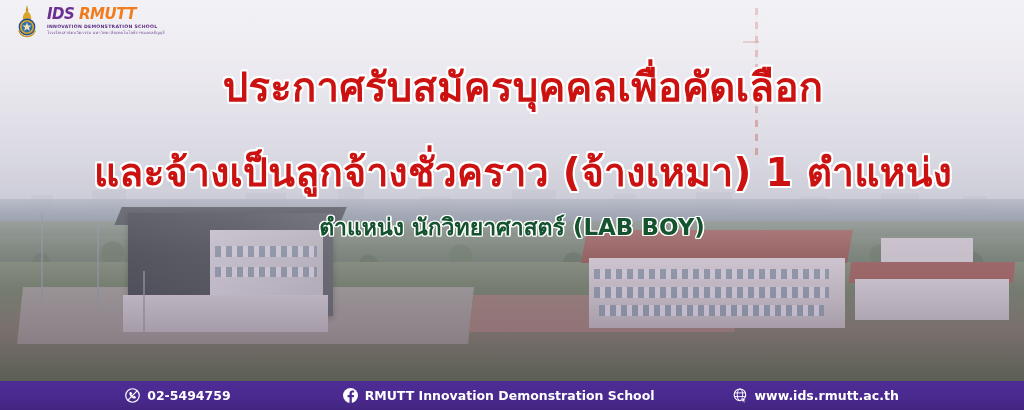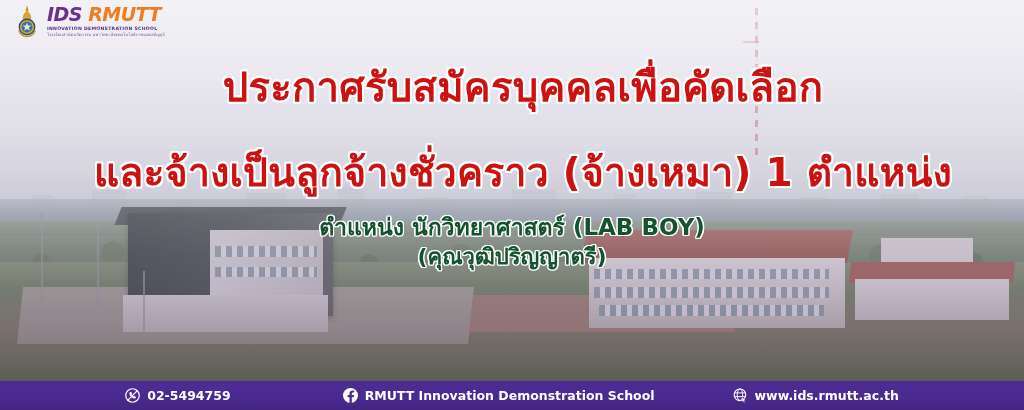--- a/index.html
+++ b/index.html
@@ -154,21 +154,21 @@
   .logo{
     position:absolute; left:12px; top:4px;
     display:flex; align-items:center; gap:5px;
     z-index:6;
   }
   .crest{ width:30px; height:34px; flex:0 0 auto; }
   .logo-text{ display:flex; flex-direction:column; line-height:1; }
   .logo-main{
     font-family:"DejaVu Sans","Liberation Sans",sans-serif;
     font-weight:700; font-style:italic;
-    font-size:19px; letter-spacing:-.5px;
+    font-size:15px; letter-spacing:-.5px;
     color:#6b2f91;
     white-space:nowrap;
   }
   .logo-main .rm{ color:#f07c1f; }
   .logo-sub1{
     font-size:4.6px; letter-spacing:.28px; color:#5b2a85;
     font-weight:700; white-space:nowrap; margin-top:2.5px;
   }
   .logo-sub2{
     font-size:4.1px; letter-spacing:.1px; color:#6b4a96;
@@ -307,21 +307,20 @@
     </span>
   </div>
 
   <div class="headline">
     <div class="h-line l1">ประกาศรับสมัครบุคคลเพื่อคัดเลือก</div>
     <div class="h-line l2">และจ้างเป็นลูกจ้างชั่วคราว (จ้างเหมา) 1 ตำแหน่ง</div>
   </div>
 
   <div class="subtitle">
     <div class="s-line l1">ตำแหน่ง นักวิทยาศาสตร์ (LAB BOY)</div>
-    <div class="s-line l2">(คุณวุฒิปริญญาตรี)</div>
   </div>
 
   <div class="footer">
 
     <div class="f-item phone">
       <span class="f-ico">
         <svg viewBox="0 0 16 16" width="15" height="15" aria-hidden="true">
           <circle cx="8" cy="8" r="7.2" fill="none" stroke="#ffffff" stroke-width="1.3"></circle>
           <path d="M5.2 4.5c.5-.5 1.1-.4 1.5.1l.8 1c.3.4.2.8-.1 1.1l-.5.4c-.1.1-.1.2 0 .4.3.6.9 1.2 1.5 1.5.2.1.3.1.4 0l.4-.5c.3-.3.7-.4 1.1-.1l1 .8c.5.4.6 1 .1 1.5-.6.6-1.4.7-2.3.4C7.6 10.5 5.5 8.4 4.8 6.8c-.3-.9-.2-1.7.4-2.3z" fill="#ffffff"></path>
           <path d="M2.6 13.4 L13.4 2.6" stroke="#ffffff" stroke-width="1.3"></path>

